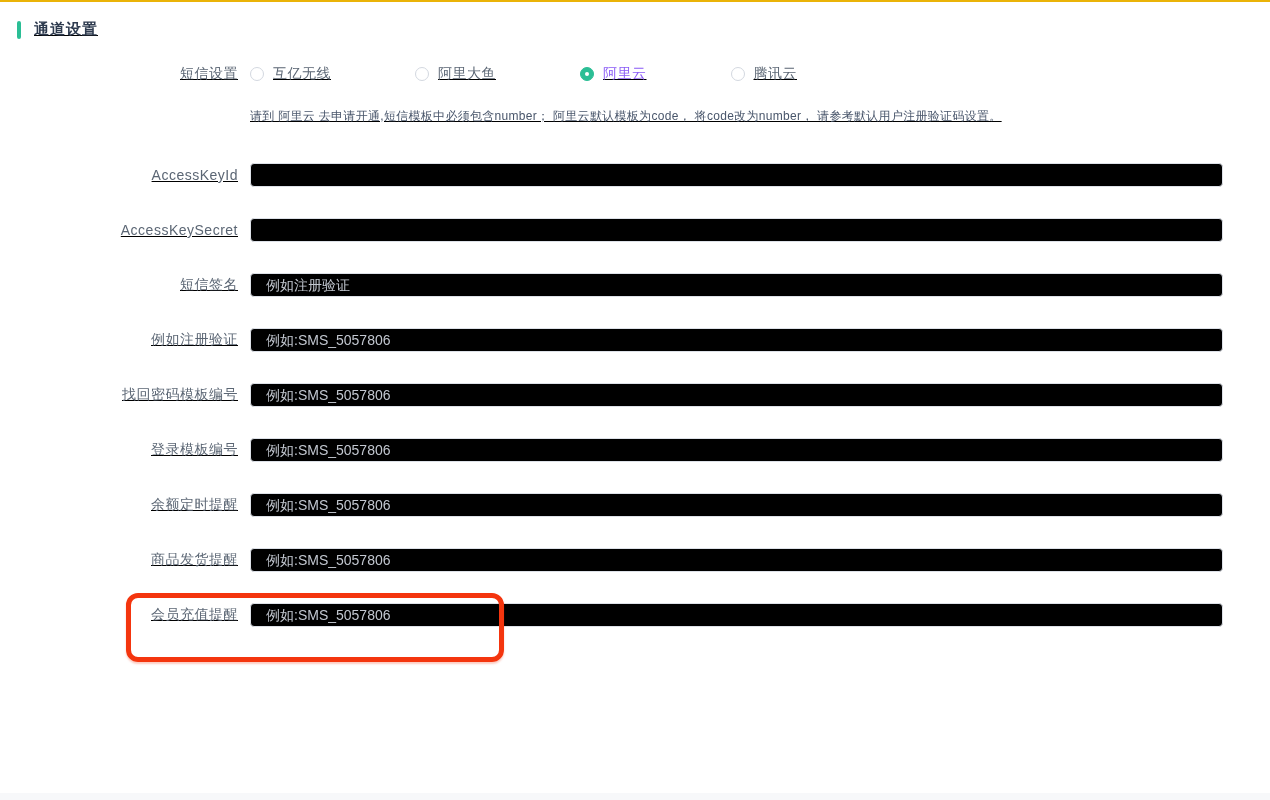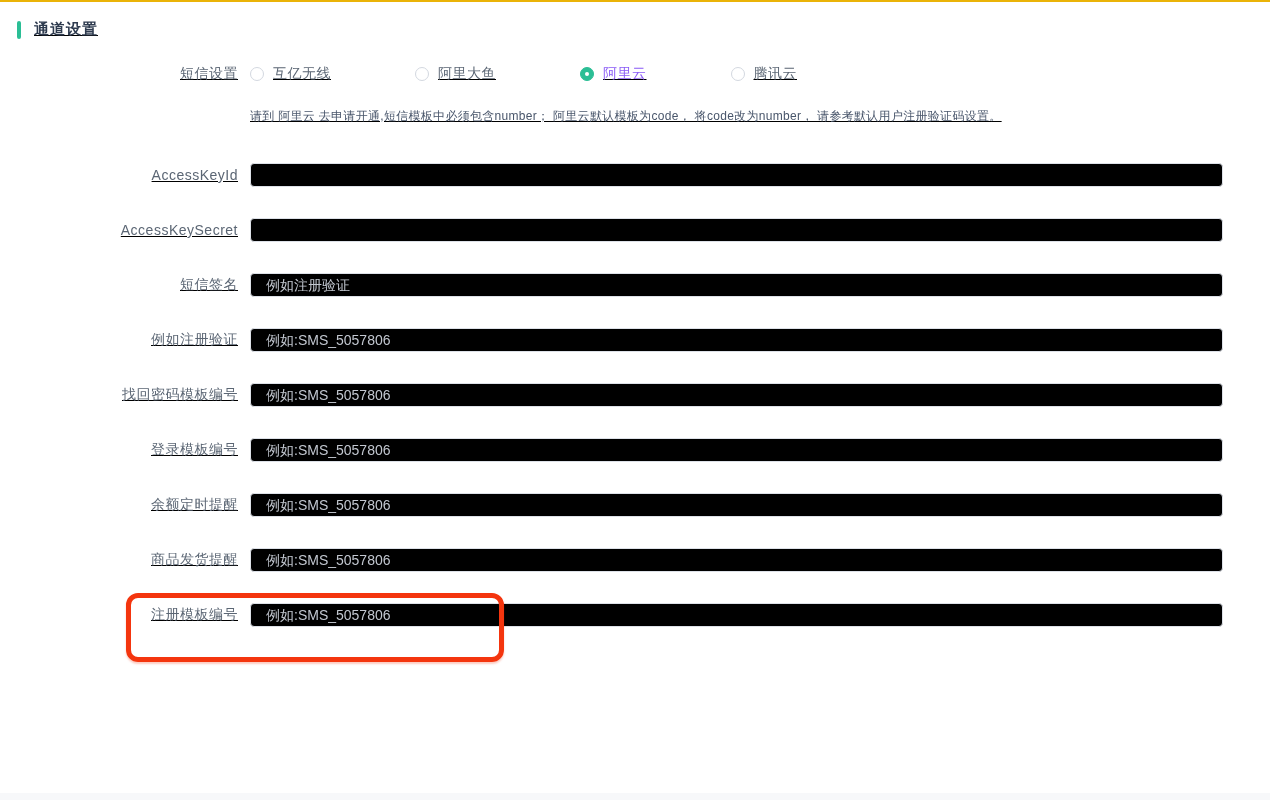--- a/index.html
+++ b/index.html
@@ -185,20 +185,20 @@
         </div>
         <div class="form-row">
           <label class="form-label">余额定时提醒</label>
           <input type="text" class="form-control" placeholder="例如:SMS_5057806" style="">
         </div>
         <div class="form-row">
           <label class="form-label">商品发货提醒</label>
           <input type="text" class="form-control" placeholder="例如:SMS_5057806" style="">
         </div>
         <div class="form-row annotated">
-          <label class="form-label">注册模板编号</label>
+          <label class="form-label">会员充值提醒</label>
           <input type="text" class="form-control" placeholder="例如:SMS_5057806" style="">
           <div class="annotation-box"></div>
         </div>
       </div>
 
   </div>
 </div>
 
 </body></html>

